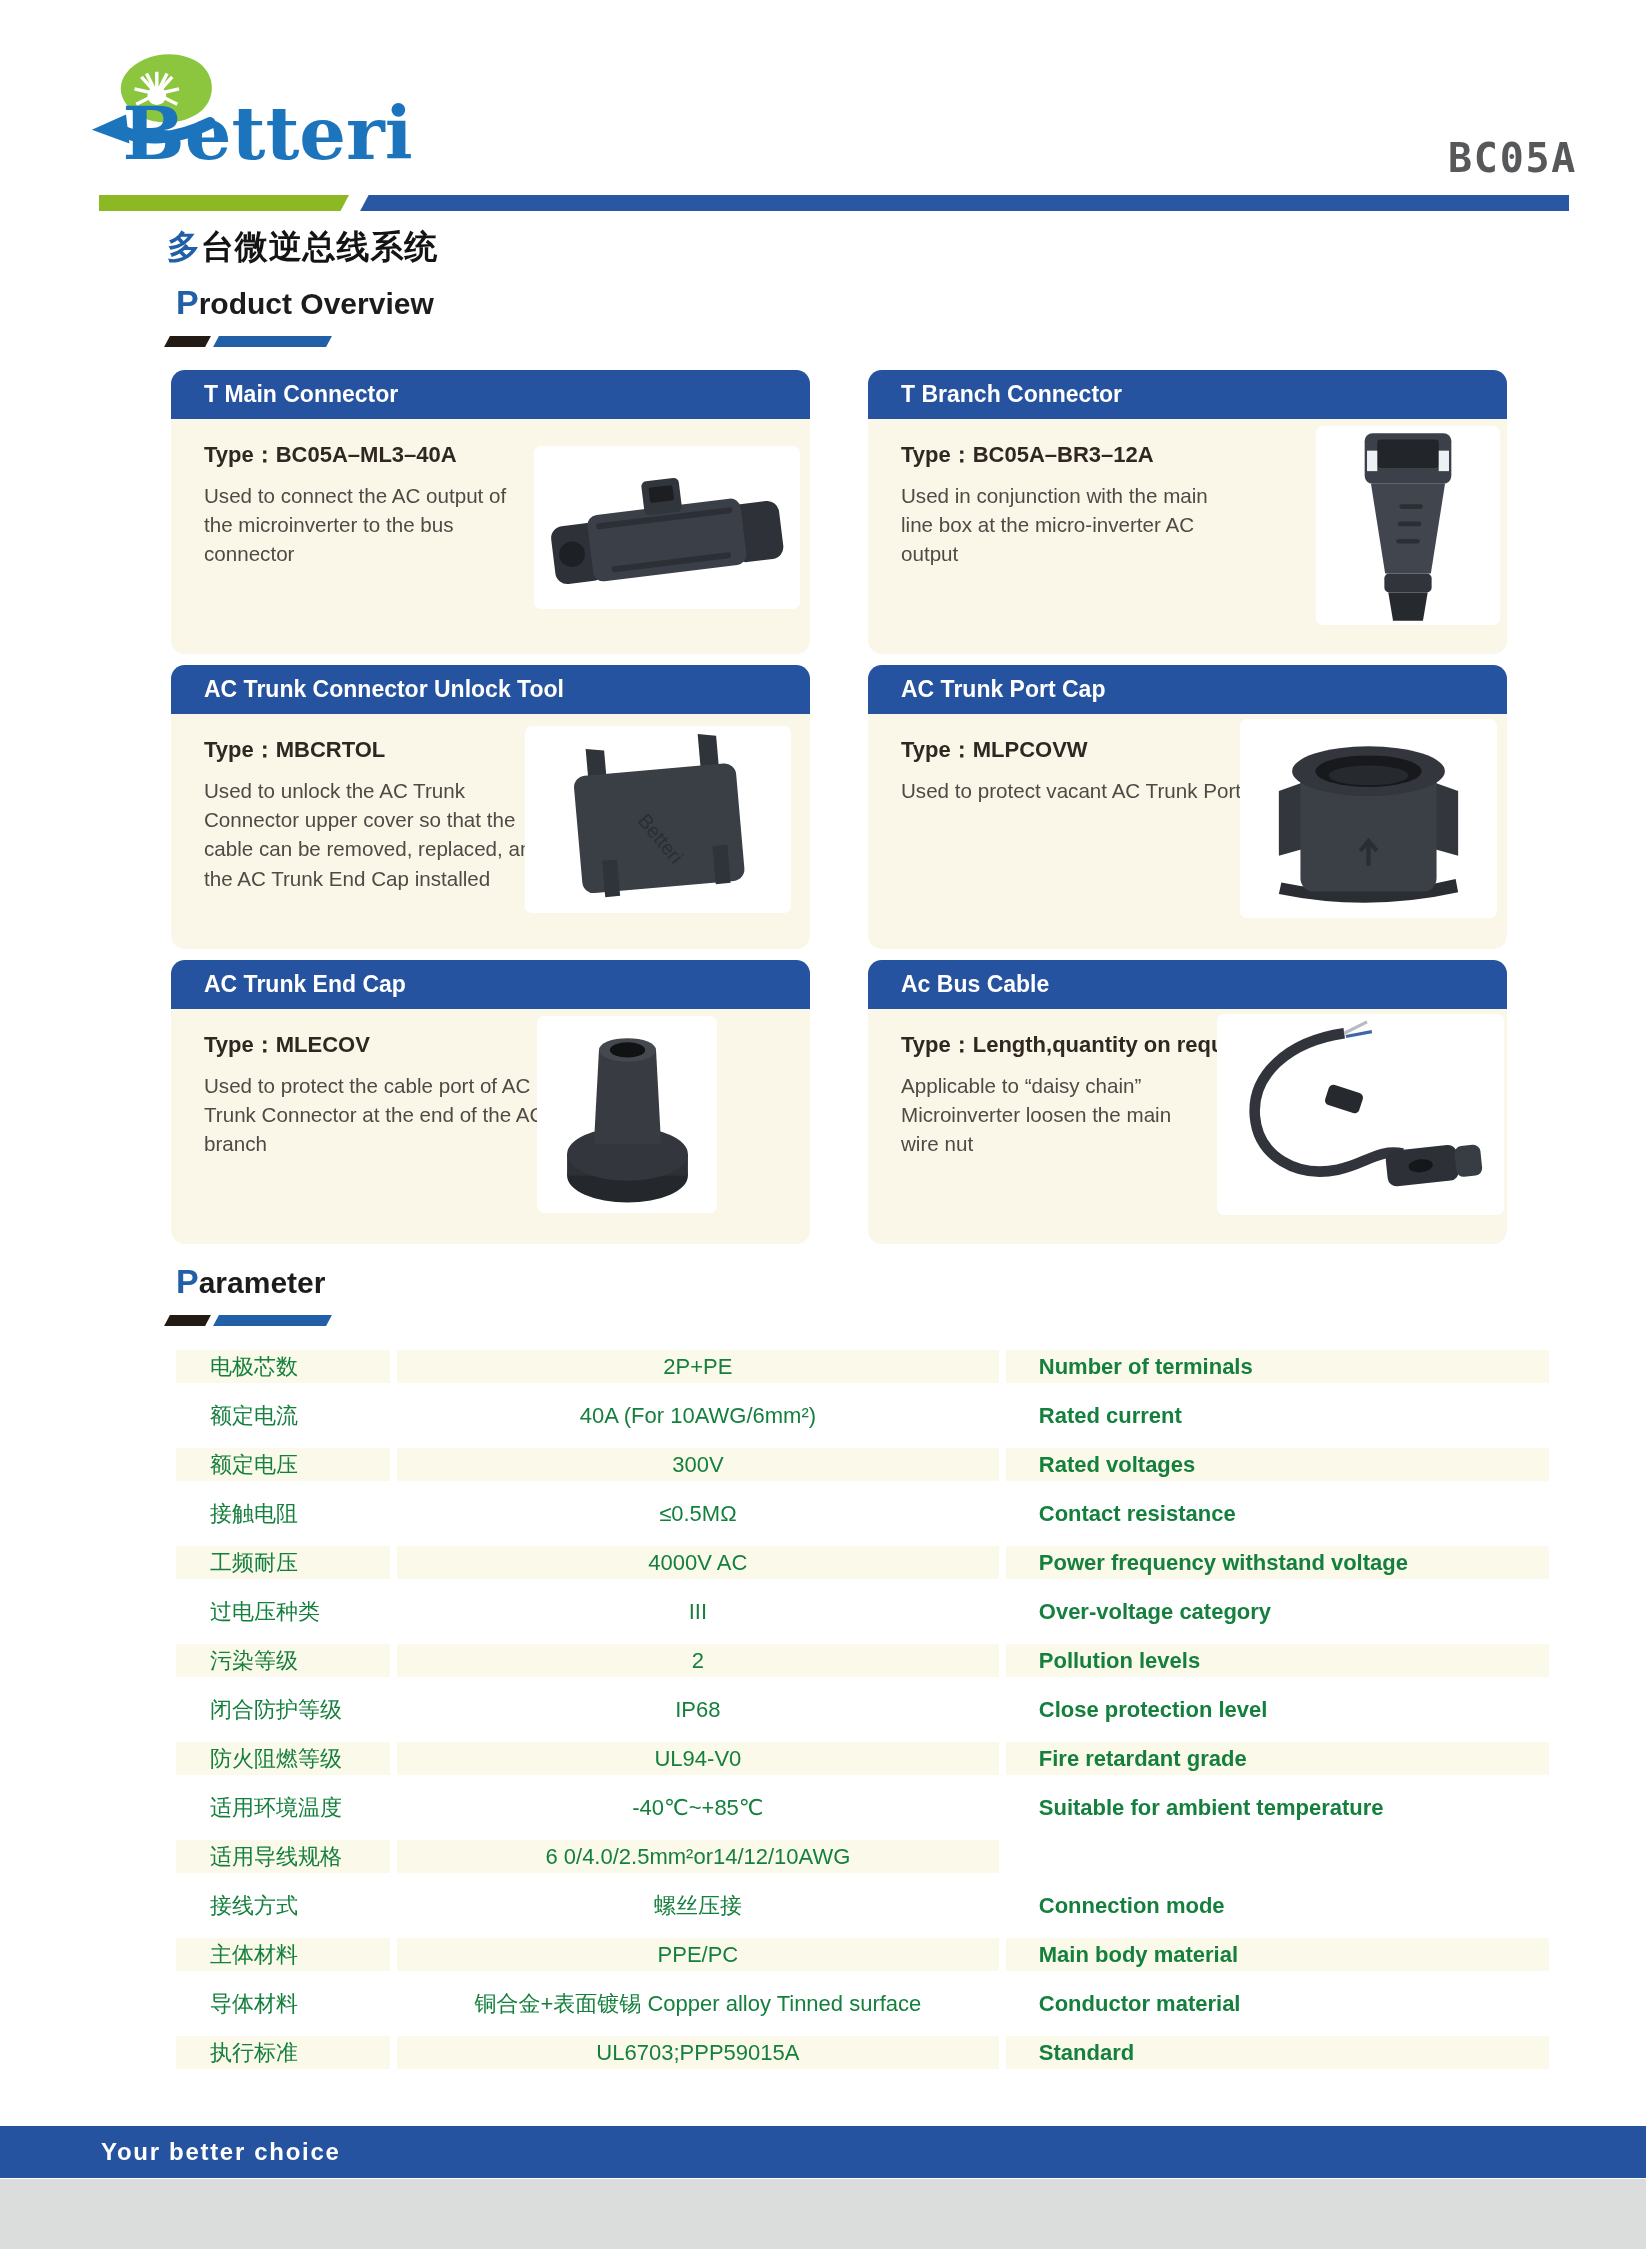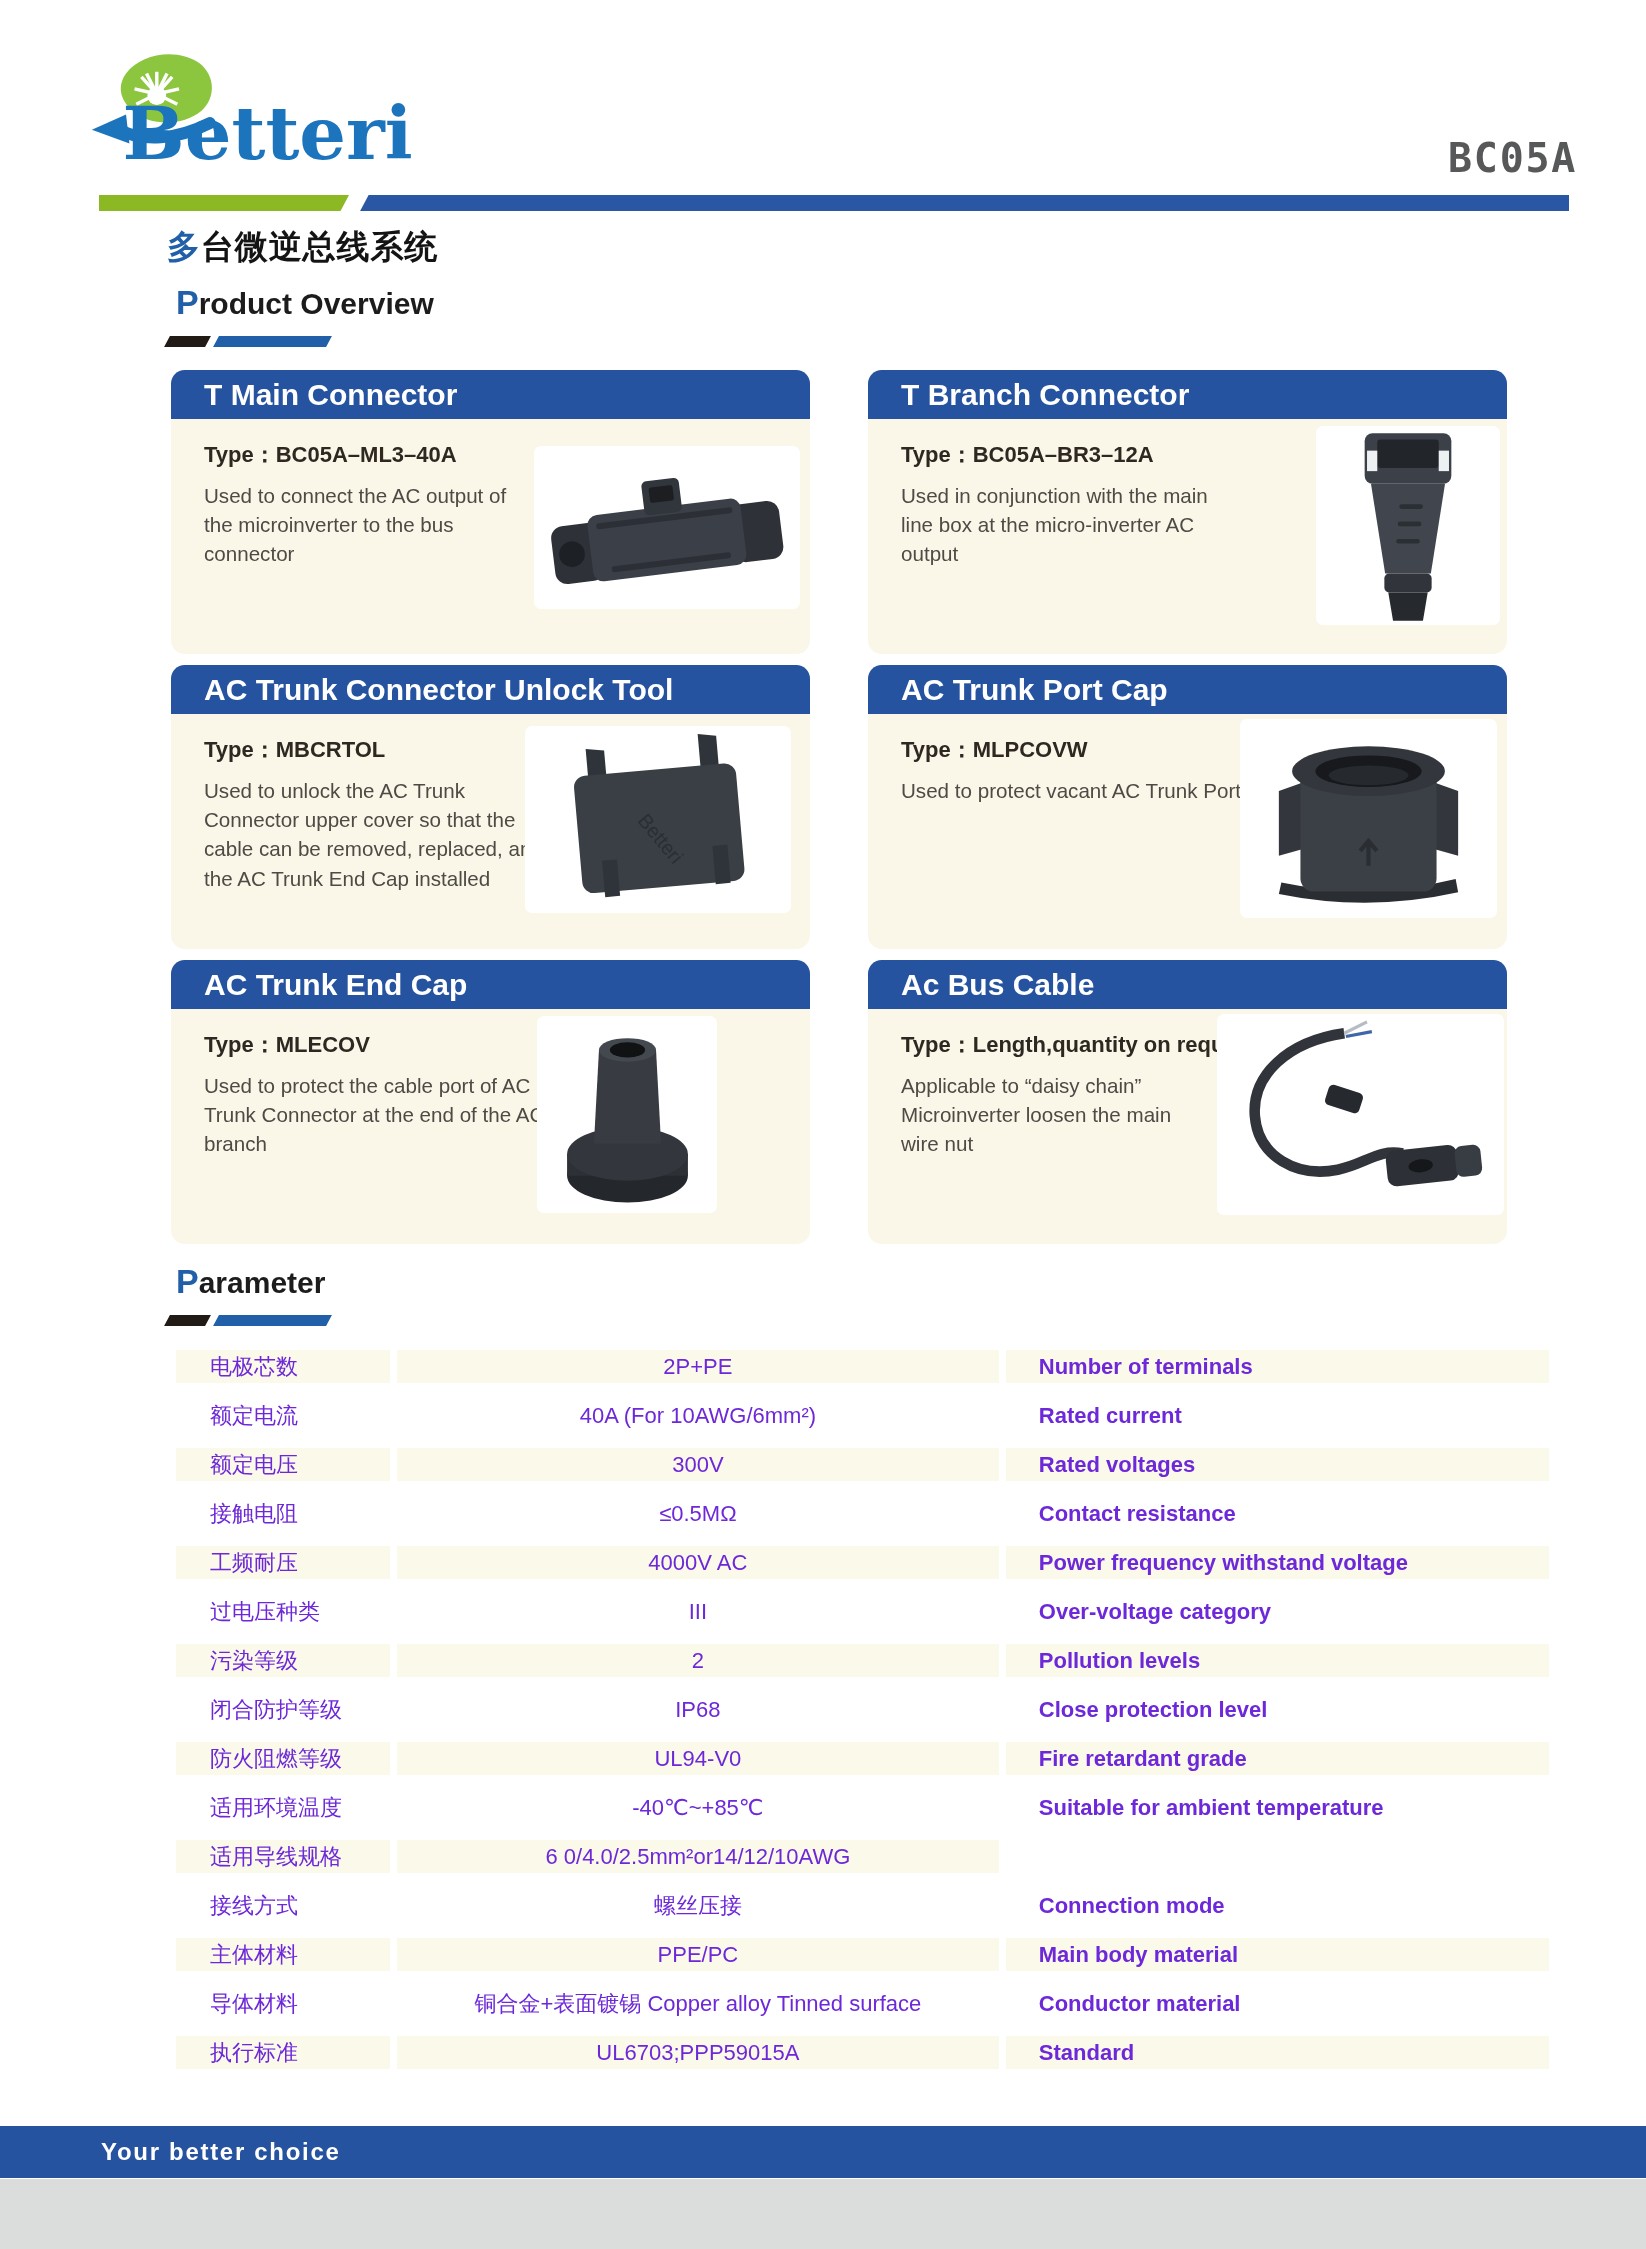--- a/index.html
+++ b/index.html
@@ -26,40 +26,40 @@
   .underline .u-black,.underline .u-blue{display:inline-block;height:11px;vertical-align:top;
             transform:skewX(-28deg);}
   .underline .u-black{width:41px;background:#221a14;margin-right:7.7px;}
   .underline .u-blue{width:113px;background:#2160a8;}
 
   
   .cards{position:absolute;left:171px;top:370px;display:grid;
          grid-template-columns:639px 639px;column-gap:58px;row-gap:35px;}
   .card{width:639px;height:260px;position:relative;}
   .card-header{height:49px;background:#26539f;border-radius:13.7px 13.7px 0 0;display:flex;
-               align-items:center;padding-left:33px;color:#fff;font-size:30px;font-weight:bold;}
+               align-items:center;padding-left:33px;color:#fff;font-size:23px;font-weight:bold;}
   .card-body{height:211px;background:#faf7e8;border-radius:0 0 13.7px 13.7px;position:relative;
              padding:12px;}
   .type-line{position:absolute;left:33px;top:20.6px;font-size:22px;font-weight:bold;color:#2f2721;}
   .desc{position:absolute;left:33px;top:62px;font-size:20.6px;color:#4e4a45;line-height:1.42;}
   .c1 .desc{width:317px;} .c2 .desc{width:334px;} .c3 .desc{width:360px;}
   .c4 .desc{width:343px;} .c5 .desc{width:360px;} .c6 .desc{width:292px;}
   .pimg{position:absolute;background:#ffffff;border-radius:6.9px;display:flex;align-items:center;
         justify-content:center;}
   .img1{right:10.3px;top:27.4px;width:266px;height:163px;}
   .img2{right:6.9px;top:6.9px;width:184px;height:199px;}
   .img3{right:19px;top:12px;width:266px;height:187px;}
   .img4{right:10.3px;top:5.1px;width:257px;height:199px;}
   .img5{right:93px;top:6.9px;width:180px;height:197px;}
   .img6{right:3.4px;top:5.1px;width:287px;height:201px;}
 
   
   .ptable{position:absolute;left:176px;top:1334px;width:1373px;}
   .prow{display:grid;grid-template-columns:214px 602px 543px;column-gap:6.9px;height:49px;}
-  .prow .pc{display:flex;align-items:center;font-size:22px;color:#6d28d9;margin-top:16px;}
+  .prow .pc{display:flex;align-items:center;font-size:22px;color:#15803d;margin-top:16px;}
   .prow:nth-child(odd) .pc{background:#fbf9e9;}
   .prow:nth-child(even) .pc{background:#ffffff;}
   .pc.cn{padding-left:34px;}
   .pc.val{justify-content:center;text-align:center;}
   .pc.en{padding-left:33px;font-weight:bold;}
 
   
   .footer-bar{position:absolute;left:0;top:2126px;width:1646px;height:52px;background:#26539f;
               display:flex;align-items:center;}
   .slogan{margin-left:101px;color:#fff;font-size:24px;font-weight:bold;letter-spacing:1.7px;}

